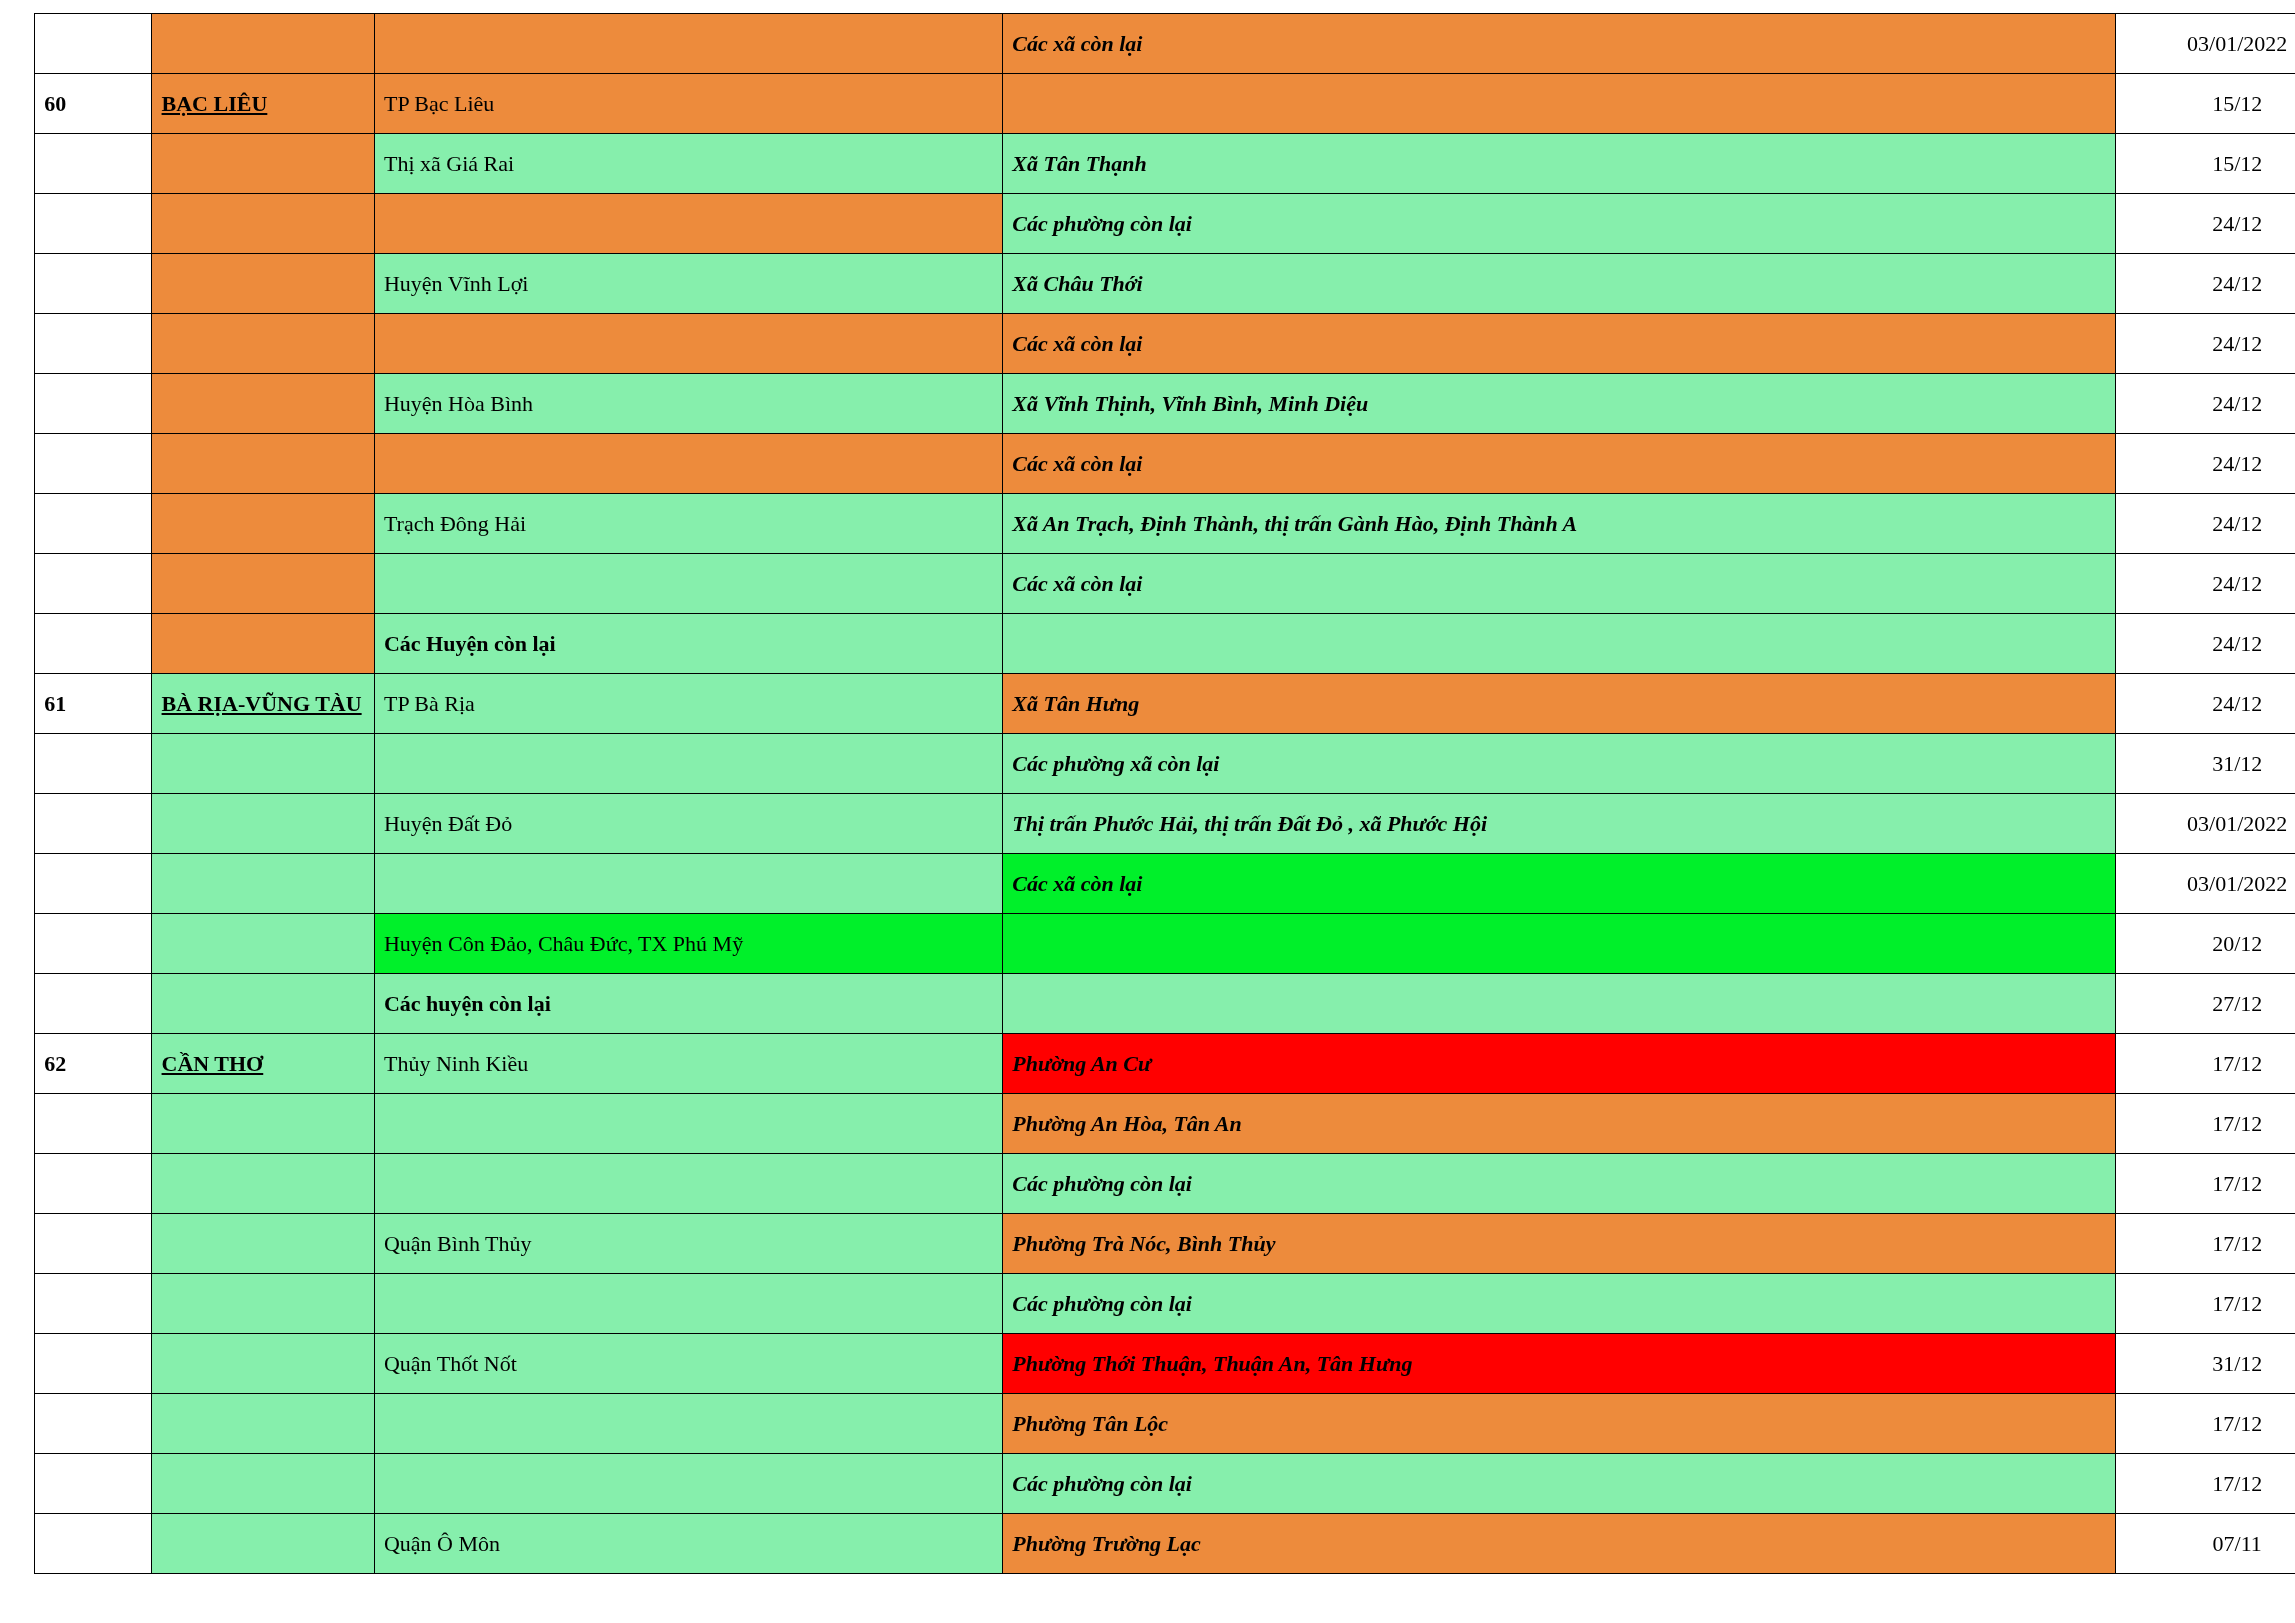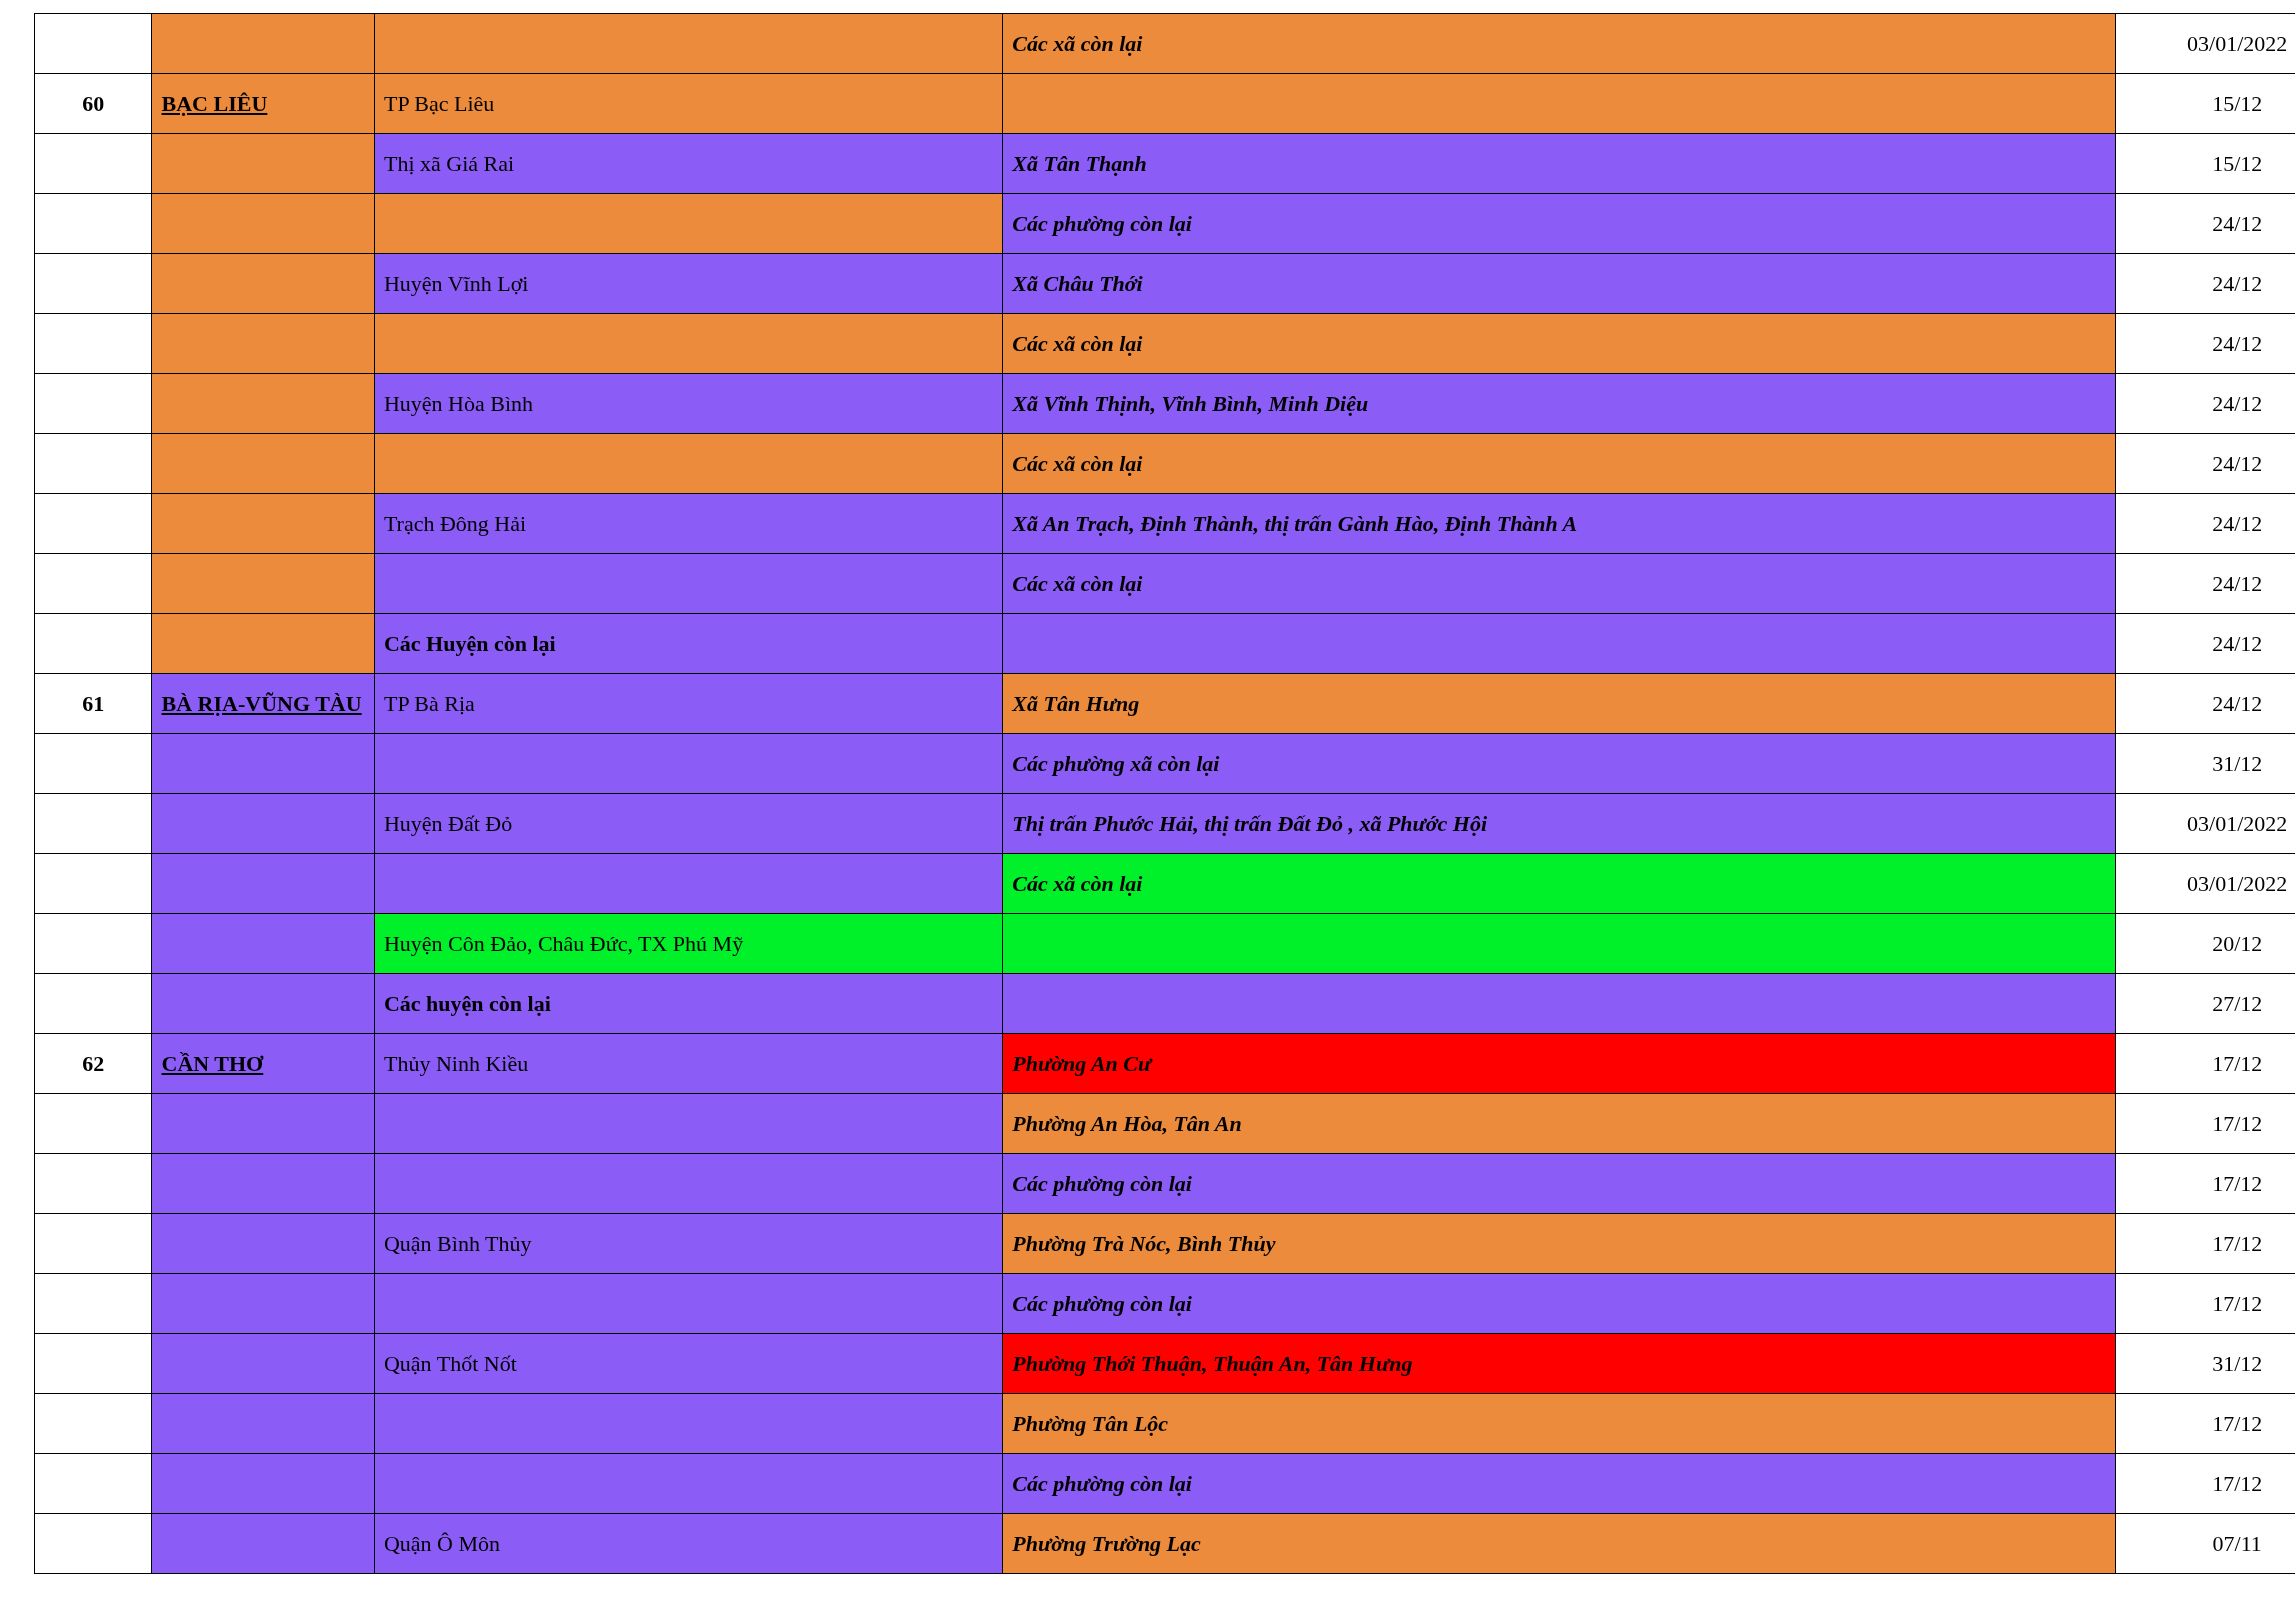--- a/index.html
+++ b/index.html
@@ -32,29 +32,29 @@
     padding: 0 9.2px;
     height: 59px;
     vertical-align: middle;
     font-size: 22px;
     line-height: 1.18;
     color: #000000;
     overflow: hidden;
     white-space: nowrap;
   }
   
-  .c-no    { width: 98px;  text-align: center; }
+  .c-no    { width: 98px;  }
   .c-prov  { width: 203px; text-decoration: underline;  }
   .c-dist  { width: 609px;  }
   .c-ward  { width: 1093px; }
   .c-date  { width: 225px;  text-align: center; }
 
   
   .f-orange { background: #ED8B3C; }
-  .f-yellow { background: #8b5cf6; }
+  .f-yellow { background: #86efac; }
   .f-green  { background: #00F02A; }
   .f-red    { background: #FF0000; margin-left: 40px; }
   .f-white  { background: #FFFFFF; }
 
   
   .t-bold   { font-weight: bold; }
   .t-bi     { font-weight: bold; font-style: italic; }
   .t-plain  { font-weight: normal; font-style: normal; }
 
   .two-line {

